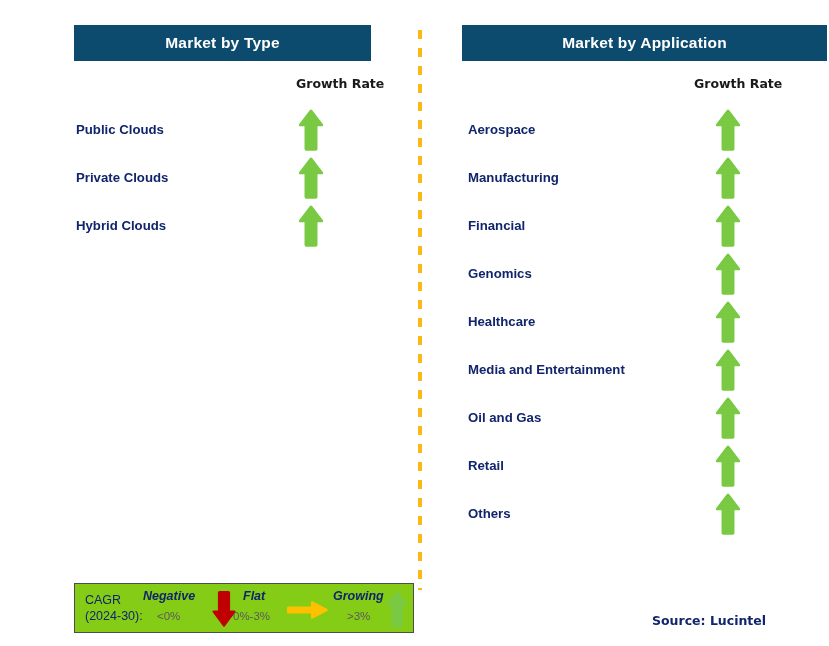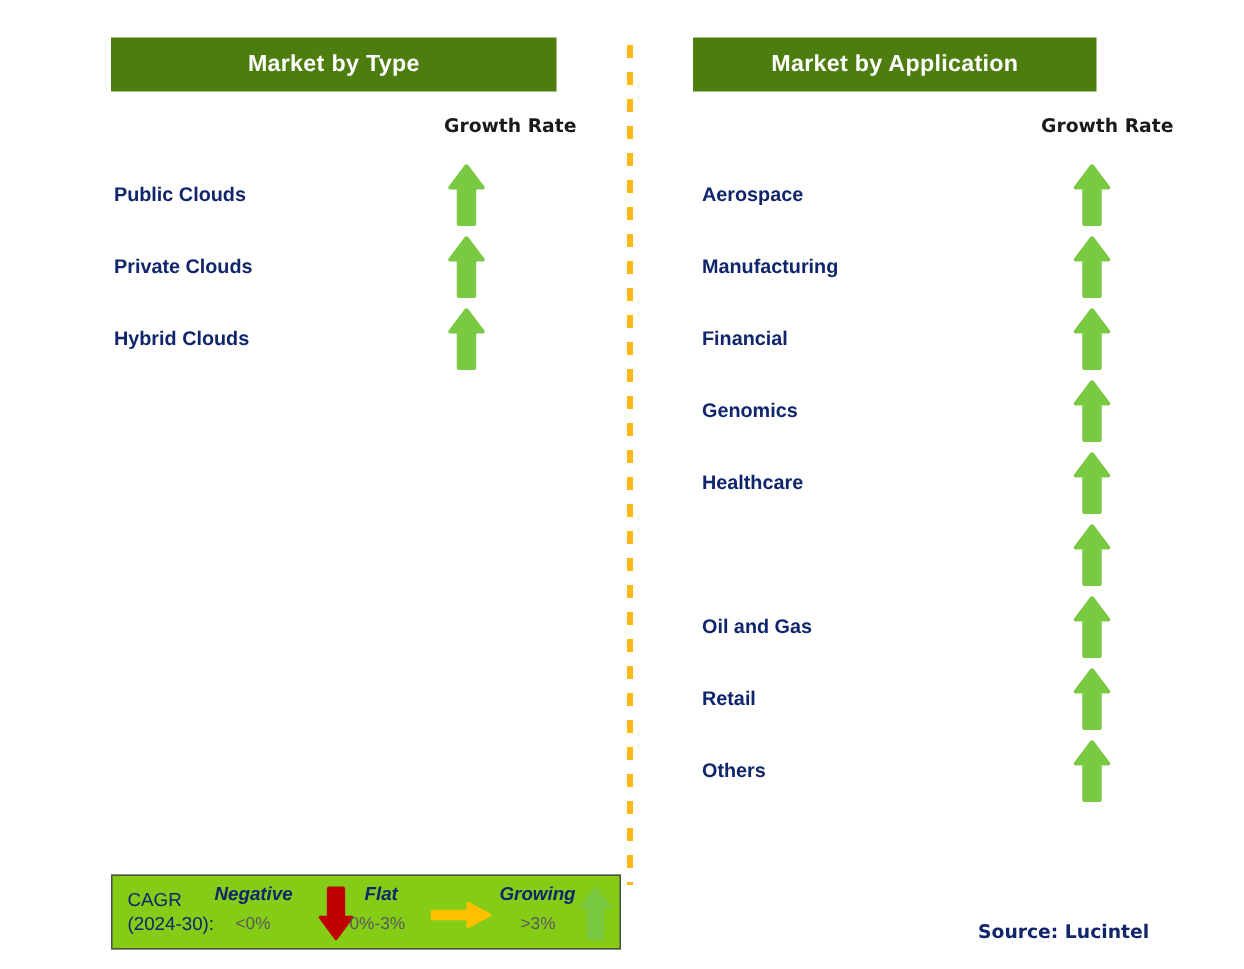--- a/index.html
+++ b/index.html
@@ -12,34 +12,34 @@
     height: 646px;
     position: relative;
     font-family: "Liberation Sans", sans-serif;
     overflow: hidden;
   }
 
   
   .banner {
     position: absolute;
     height: 36px;
-    background: #4d7c0f;
+    background: #0c4a6e;
     display: flex;
     align-items: center;
     justify-content: center;
   }
   .banner-title {
     color: #ffffff;
     font-size: 15.5px;
     font-weight: bold;
     letter-spacing: 0.2px;
     font-family: "Liberation Sans", sans-serif;
   }
   #banner-type   { left: 74px;  top: 25px; width: 297px; }
-  #banner-app    { left: 462px; top: 25px; width: 269px; }
+  #banner-app    { left: 462px; top: 25px; width: 365px; }
 
   
   .growth-caption {
     position: absolute;
     color: #1a1a1a;
     font-size: 12.5px;
     font-weight: bold;
     font-family: "DejaVu Sans", sans-serif;
     white-space: nowrap;
     margin-left: 24px;
@@ -232,20 +232,21 @@
     </div>
     <div class="seg-row" style="left: 0px; top: 300px; width: 829px;">
       <div class="seg-label" style="left: 468px;">Healthcare</div>
       <div class="seg-arrow" style="left: 713px;">
         <svg class="arrow-svg" viewBox="0 0 24 38" preserveAspectRatio="xMidYMid meet">
           <path d="M10.9 1.9 a1.5 1.5 0 0 1 2.2 0 L22.3 14.1 a1.1 1.1 0 0 1 -.9 1.75 H17.6 V35.4 a1.5 1.5 0 0 1 -1.5 1.5 H7.9 a1.5 1.5 0 0 1 -1.5 -1.5 V15.85 H2.6 a1.1 1.1 0 0 1 -.9 -1.75 Z" fill="#7ac943"></path>
         </svg>
       </div>
     </div>
     <div class="seg-row" style="left: 0px; top: 348px; width: 829px;">
+      <div class="seg-label" style="left: 468px;">Media and Entertainment</div>
       <div class="seg-arrow" style="left: 713px;">
         <svg class="arrow-svg" viewBox="0 0 24 38" preserveAspectRatio="xMidYMid meet">
           <path d="M10.9 1.9 a1.5 1.5 0 0 1 2.2 0 L22.3 14.1 a1.1 1.1 0 0 1 -.9 1.75 H17.6 V35.4 a1.5 1.5 0 0 1 -1.5 1.5 H7.9 a1.5 1.5 0 0 1 -1.5 -1.5 V15.85 H2.6 a1.1 1.1 0 0 1 -.9 -1.75 Z" fill="#7ac943"></path>
         </svg>
       </div>
     </div>
     <div class="seg-row" style="left: 0px; top: 396px; width: 829px;">
       <div class="seg-label" style="left: 468px;">Oil and Gas</div>
       <div class="seg-arrow" style="left: 713px;">
         <svg class="arrow-svg" viewBox="0 0 24 38" preserveAspectRatio="xMidYMid meet">

